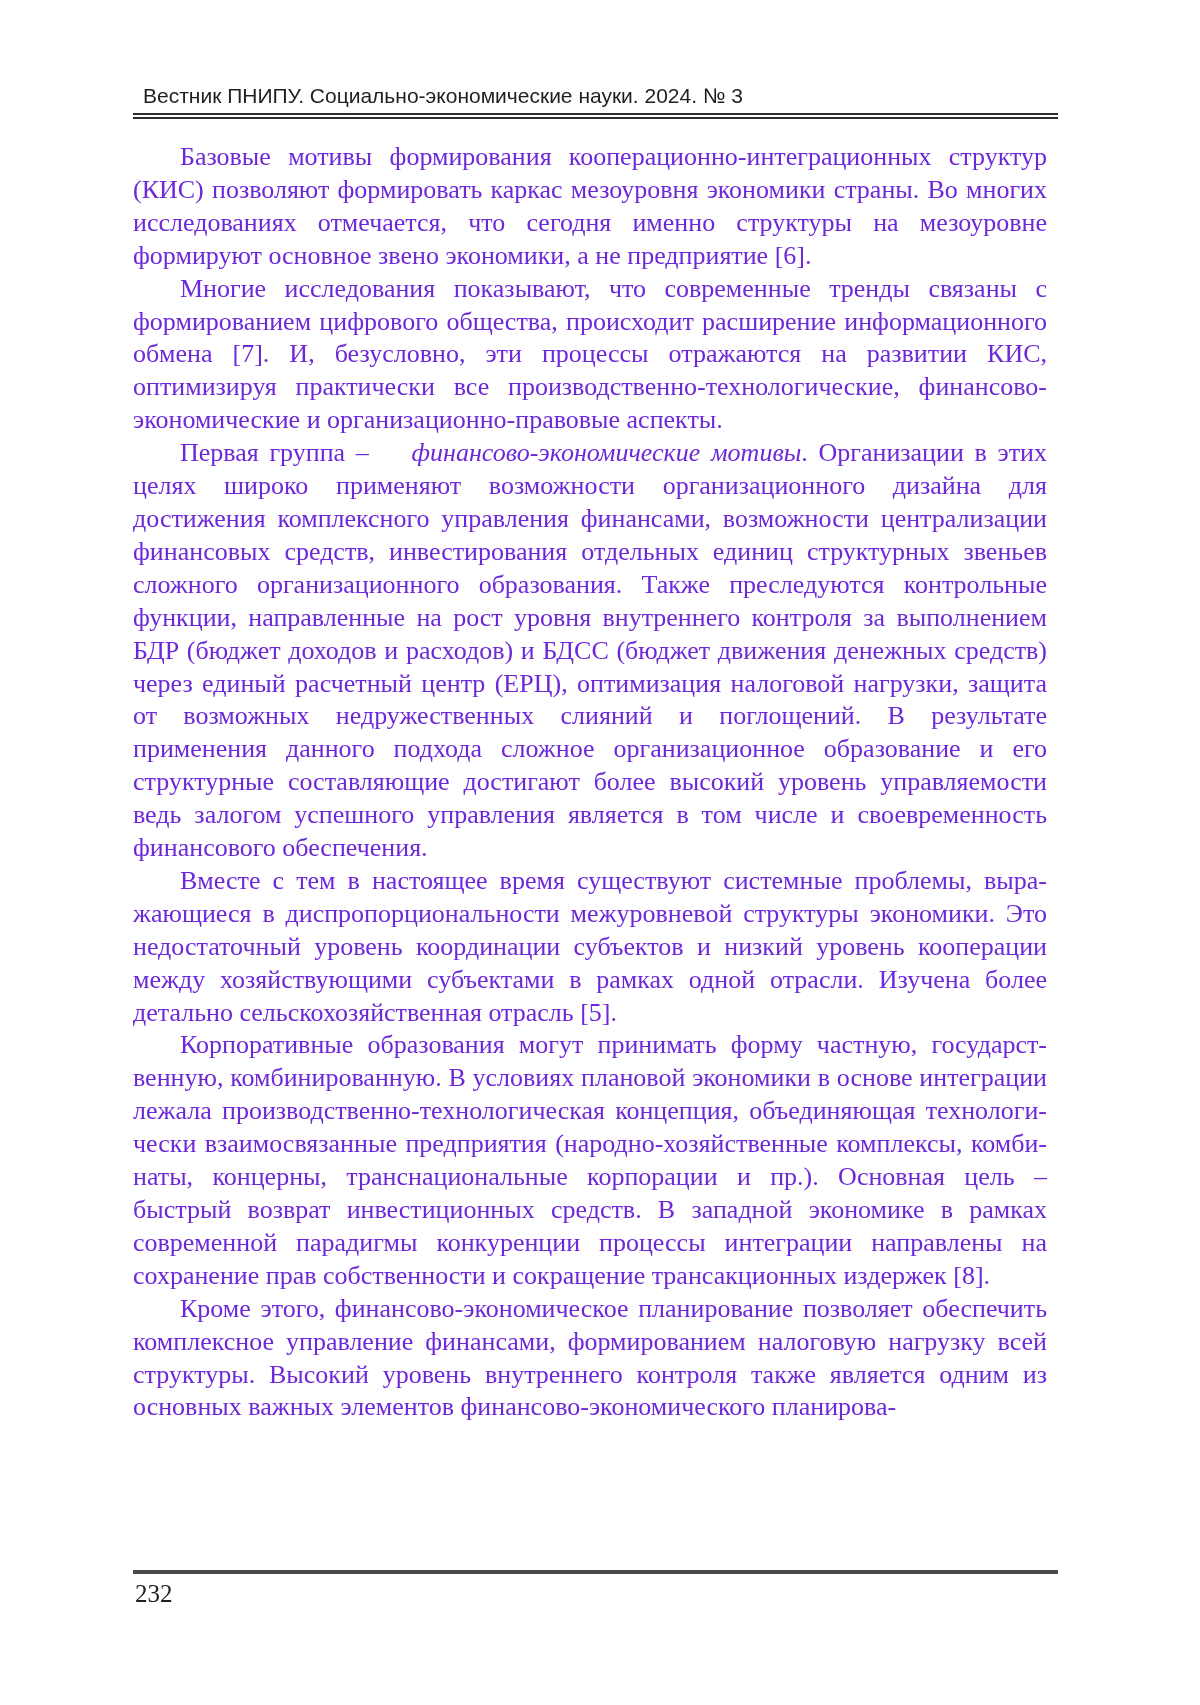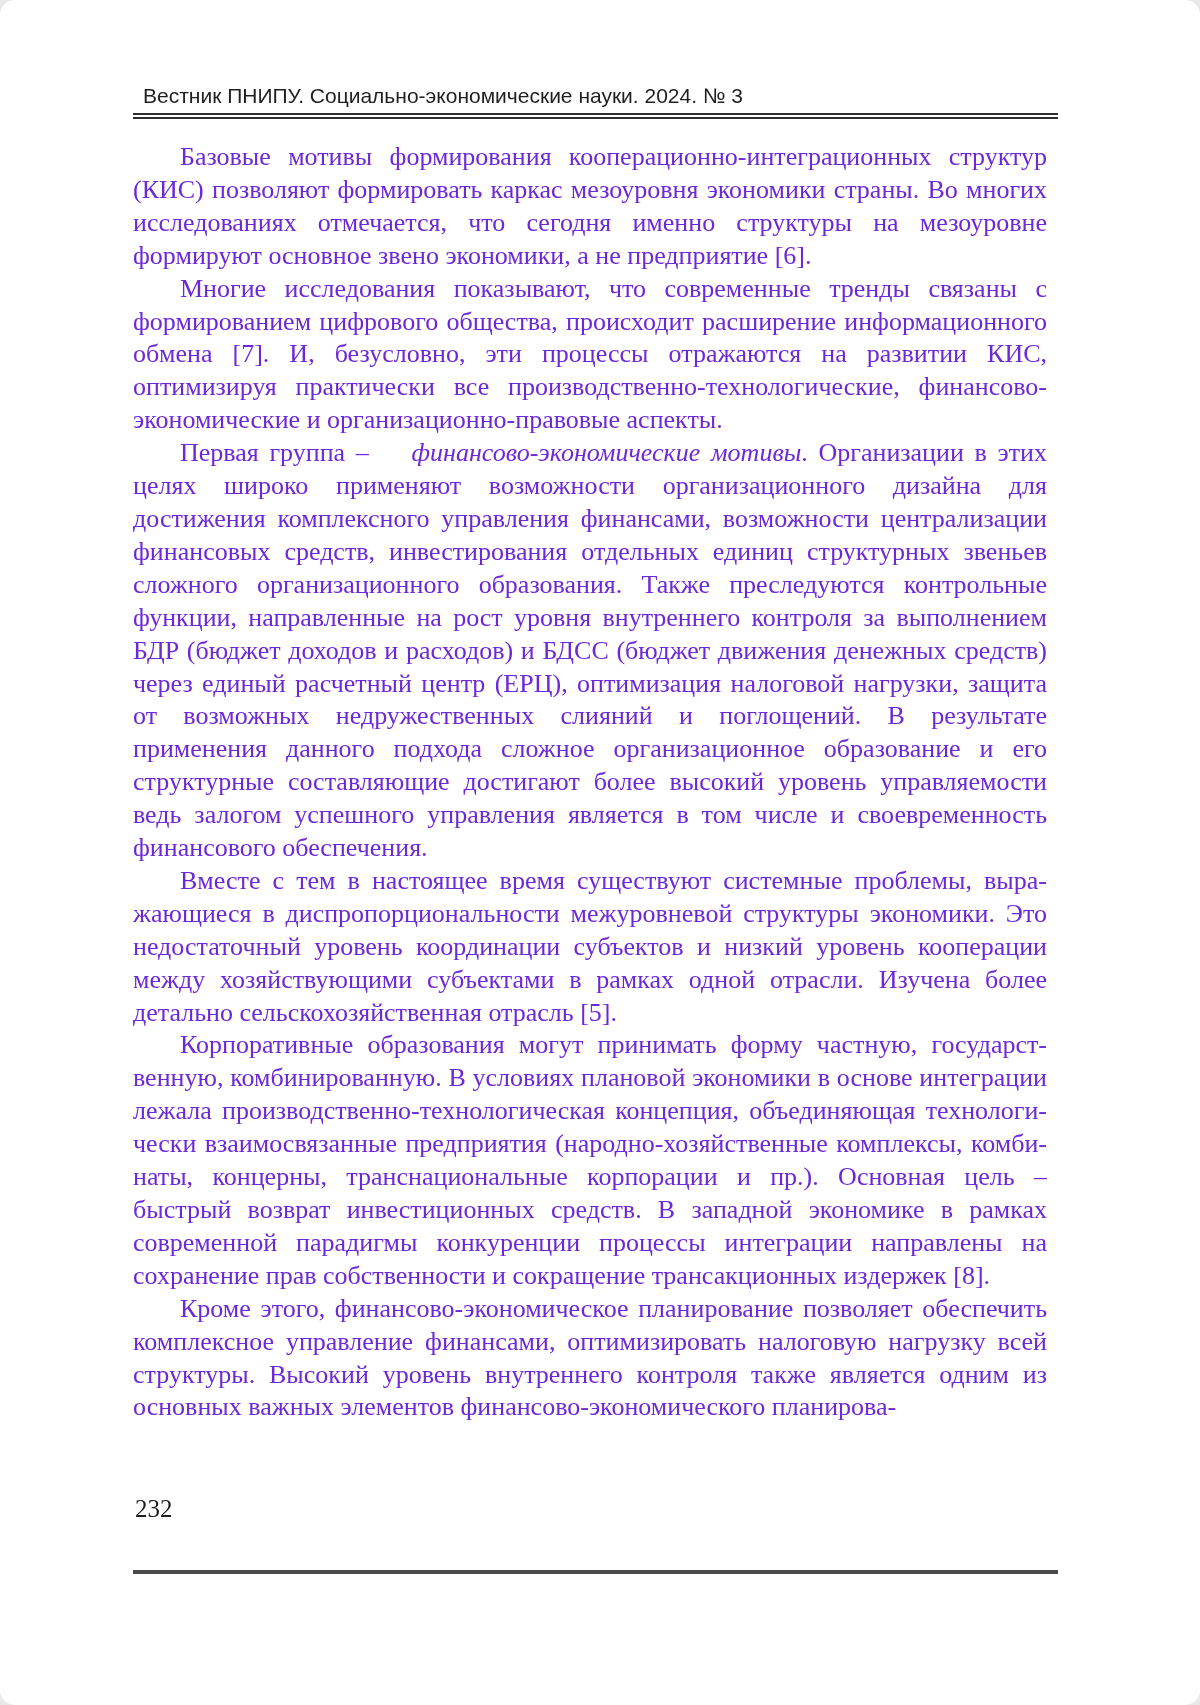--- a/index.html
+++ b/index.html
@@ -8,21 +8,20 @@
     background: #e8e8e8;
   }
   .page {
     position: relative;
     width: 1200px;
     height: 1705px;
     margin: 0 auto;
     background: #ffffff;
     overflow: hidden;
     color: #1b1b1b;
-    border-radius: 15px;
   }
   
   .running-header {
     position: absolute;
     left: 133px;
     top: 84px;
     width: 925px;
   }
   .running-title {
     font-family: "Liberation Sans", sans-serif;
@@ -68,21 +67,21 @@
     position: absolute;
     left: 133px;
     top: 1570px;
     width: 925px;
     height: 4px;
     background: #4a4a4a;
   }
   .page-number {
     position: absolute;
     left: 135px;
-    top: 1495px;
+    top: 1580px;
     font-family: "Liberation Serif", serif;
     font-size: 25px;
     color: #1f1f1f;
   }
 </style>
 </head>
 <body>
 
 <div class="page">
 
@@ -90,21 +89,21 @@
     <div class="running-title">Вестник ПНИПУ. Социально-экономические науки. 2024. № 3</div>
     <div class="double-rule"></div>
   </header>
 
   <main class="article">
       <p><span>Базовые мотивы формирования кооперационно-интеграционных структур (КИС) позволяют формировать каркас мезоуровня экономики страны. Во мно­гих исследованиях отмечается, что сегодня именно структуры на мезоуровне формируют основное звено экономики, а не предприятие [6].</span></p>
       <p><span>Многие исследования показывают, что современные тренды связаны с формированием цифрового общества, происходит расширение информацион­ного обмена [7]. И, безусловно, эти процессы отражаются на развитии КИС, оптимизируя практически все производственно-технологические, финансово-экономические и организационно-правовые аспекты.</span></p>
       <p><span>Первая группа – </span><em>финансово-экономические мотивы</em><span>. Организации в этих це­лях широко применяют возможности организационного дизайна для достижения комплексного управления финансами, возможности централизации финансовых средств, инвестирования отдельных единиц структурных звеньев сложного орга­низационного образования. Также преследуются контрольные функции, направ­ленные на рост уровня внутреннего контроля за выполнением БДР (бюджет дохо­дов и расходов) и БДСС (бюджет движения денежных средств) через единый рас­четный центр (ЕРЦ), оптимизация налоговой нагрузки, защита от возможных недружественных слияний и поглощений. В результате применения данного под­хода сложное организационное образование и его структурные составляющие достигают более высокий уровень управляемости ведь залогом успешного управ­ления является в том числе и своевременность финансового обеспечения.</span></p>
       <p><span>Вместе с тем в настоящее время существуют системные проблемы, выра­жающиеся в диспропорциональности межуровневой структуры экономики. Это недостаточный уровень координации субъектов и низкий уровень коопе­рации между хозяйствующими субъектами в рамках одной отрасли. Изучена более детально сельскохозяйственная отрасль [5].</span></p>
       <p><span>Корпоративные образования могут принимать форму частную, государст­венную, комбинированную. В условиях плановой экономики в основе интеграции лежала производственно-технологическая концепция, объединяющая технологи­чески взаимосвязанные предприятия (народно-хозяйственные комплексы, комби­наты, концерны, транснациональные корпорации и пр.). Основная цель – быстрый возврат инвестиционных средств. В западной экономике в рамках современной парадигмы конкуренции процессы интеграции направлены на сохранение прав собственности и сокращение трансакционных издержек [8].</span></p>
-      <p><span>Кроме этого, финансово-экономическое планирование позволяет обеспе­чить комплексное управление финансами, оптимизировать налоговую нагруз­ку всей структуры. Высокий уровень внутреннего контроля также является одним из основных важных элементов финансово-экономического планирова-</span></p>
+      <p><span>Кроме этого, финансово-экономическое планирование позволяет обеспе­чить комплексное управление финансами, формированием налоговую нагруз­ку всей структуры. Высокий уровень внутреннего контроля также является одним из основных важных элементов финансово-экономического планирова-</span></p>
     </main>
 
   <footer>
     <div class="footer-rule"></div>
     <div class="page-number">232</div>
   </footer>
 
 </div>
 
 </body></html>

